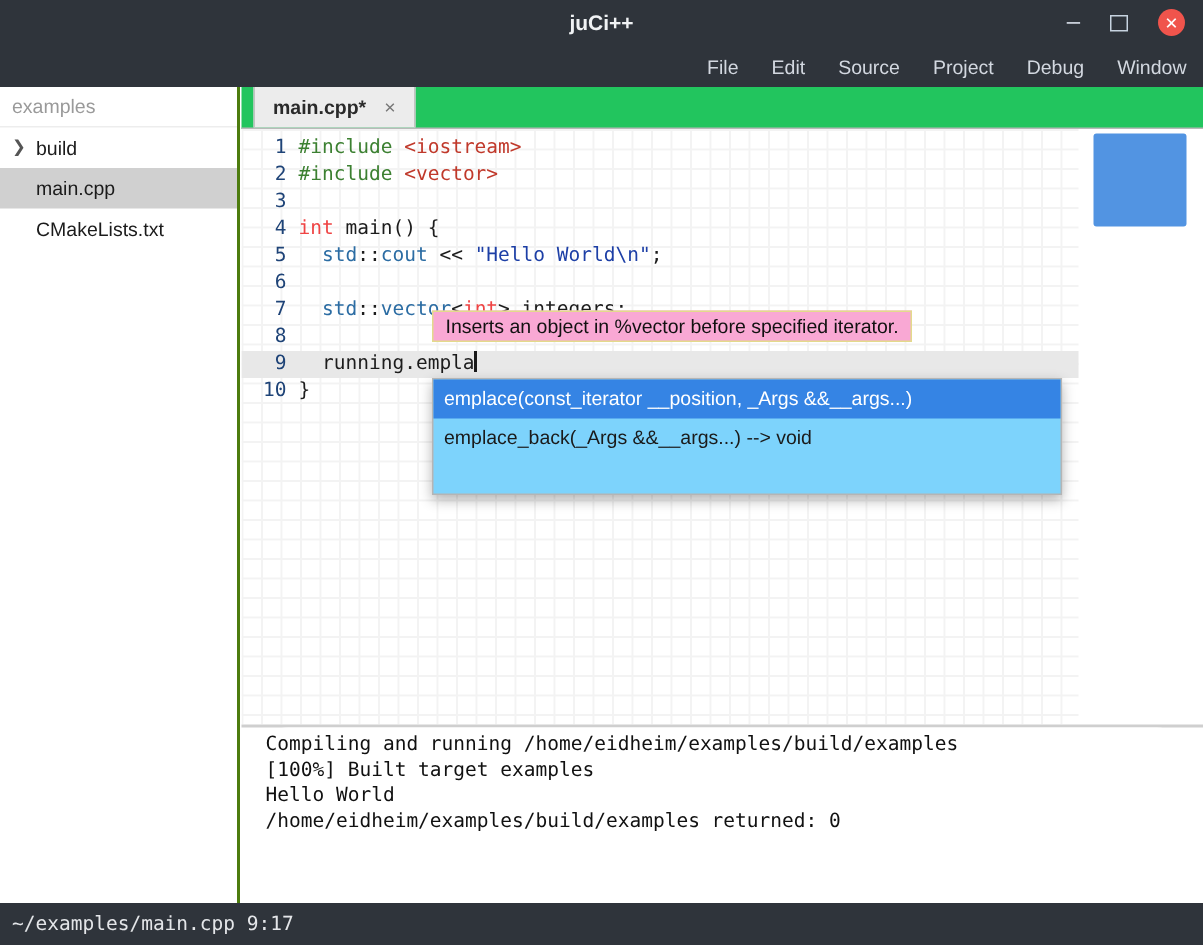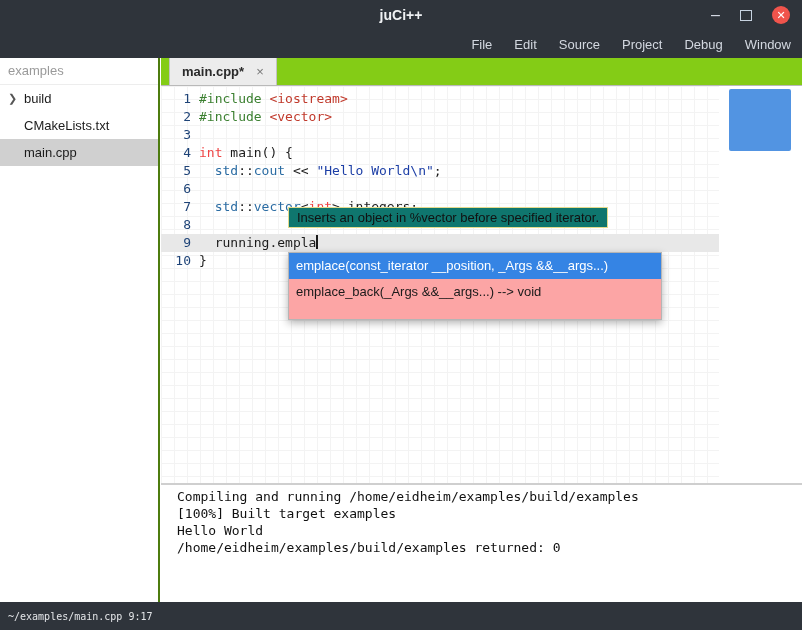--- a/index.html
+++ b/index.html
@@ -25,21 +25,21 @@
   .sidebar{position:absolute;top:58px;left:0;width:160px;bottom:28px;background:#fff;
            border-right:2px solid #4d7c0f;box-sizing:border-box;}
   .sidebar-header{height:26px;line-height:26px;padding-left:8px;color:#9a9a9a;font-size:13px;
                   border-bottom:1px solid #ededed;}
   .tree-item{position:relative;height:27px;display:flex;align-items:center;
              padding-left:24px;font-size:13px;color:#1b1b1b;}
   .tree-item.selected{background:#d0d0d0;}
   .expander{position:absolute;left:8px;top:0;height:27px;line-height:27px;color:#555;font-size:11px;}
 
   
-  .tabbar{position:absolute;left:161px;right:0;top:58px;height:28px;background:#84cc16;
+  .tabbar{position:absolute;left:161px;right:0;top:58px;height:28px;background:#22c55e;
           border-bottom:1px solid #b9b9b9;display:flex;align-items:stretch;padding-left:8px;box-sizing:border-box;}
   .tab{background:#ececec;display:flex;align-items:center;gap:12px;padding:0 12px;
        font-size:13px;font-weight:bold;color:#2a2a2a;border-left:1px solid #c3c3c3;border-right:1px solid #c3c3c3;}
   .tab-close{color:#777;font-weight:normal;font-size:13px;}
 
   
   .editor{position:absolute;left:161px;right:0;top:86px;height:397px;background:#fff;overflow:hidden;}
   .grid-bg{position:absolute;left:0;top:0;width:558px;height:100%;
     background-image:linear-gradient(to right,#f3f3f3 1px,transparent 1px),
                      linear-gradient(to bottom,#f3f3f3 1px,transparent 1px);
@@ -50,42 +50,42 @@
   .line.current{background:#e8e8e8;}
   .gutter{width:30px;text-align:right;padding-right:8px;color:#1e4377;flex:none;}
   .tok-pp{color:#3c8031;}
   .tok-inc{color:#c0392b;}
   .tok-kw{color:#ef4444;}
   .tok-typ{color:#2b6ca3;}
   .tok-str{color:#1d3fa6;}
   .tok-pl{color:#1c1c1c;}
   .cursor{display:inline-block;width:2px;height:14px;background:#1a1a1a;vertical-align:-2px;}
 
-  .tooltip{position:absolute;left:127px;top:121px;z-index:5;background:#0f766e;
+  .tooltip{position:absolute;left:127px;top:121px;z-index:5;background:#f9a8d4;
            border:1px solid #e3da8c;padding:2px 8px;font-size:13px;color:#111;white-space:nowrap;}
-  .popup{position:absolute;left:127px;top:166px;z-index:6;width:374px;background:#fca5a5;
-         border:1px solid #b5b5b5;box-shadow:0 3px 8px rgba(0,0,0,0.3);padding-bottom:14px;box-sizing:border-box;}
+  .popup{position:absolute;left:127px;top:166px;z-index:6;width:420px;background:#7dd3fc;
+         border:1px solid #b5b5b5;box-shadow:0 3px 8px rgba(0,0,0,0.3);padding-bottom:24px;box-sizing:border-box;}
   .popup-item{height:26px;line-height:26px;padding:0 7px;font-size:13px;color:#1a1a1a;
               white-space:nowrap;overflow:hidden;}
   .popup-item.selected{background:#3584e4;color:#fff;}
 
   .scroll-thumb{position:absolute;left:568px;top:3px;width:62px;height:62px;
                 background:#5294e2;border-radius:2px;z-index:4;}
 
   
   .splitter{position:absolute;left:161px;right:0;top:483px;height:2px;background:#cfcfcf;}
   .terminal{position:absolute;left:161px;right:0;top:485px;bottom:28px;background:#fff;
             padding:3px 16px;box-sizing:border-box;border-radius:31px;}
   .term-line{font-family:"DejaVu Sans Mono",monospace;font-size:13px;line-height:17px;
              color:#111;white-space:pre;}
 
   
   .statusbar{position:absolute;left:0;right:0;bottom:0;height:28px;background:#2f343b;
              display:flex;align-items:center;padding-left:8px;
-             font-family:"DejaVu Sans Mono",monospace;font-size:10px;color:#e4e6e9;}
+             font-family:"DejaVu Sans Mono",monospace;font-size:13px;color:#e4e6e9;}
 </style>
 </head>
 <body>
 
 <div class="titlebar">
   <div class="title">juCi++</div>
   <div class="win-controls">
     <span class="btn-min">–</span>
     <span class="btn-max"></span>
     <span class="btn-close">✕</span>
@@ -101,25 +101,25 @@
     <div class="menu-item">Window</div>
   </div>
 
 <div class="sidebar">
   <div class="sidebar-header">examples</div>
   <div>
       <div class="tree-item">
         <span class="expander">❯</span>
         <span class="tree-label">build</span>
       </div>
+      <div class="tree-item selected">
+        <span class="tree-label">main.cpp</span>
+      </div>
       <div class="tree-item">
         <span class="tree-label">CMakeLists.txt</span>
-      </div>
-      <div class="tree-item selected">
-        <span class="tree-label">main.cpp</span>
       </div>
     </div>
 </div>
 
 <div class="tabbar">
   <div class="tab">
     <span>main.cpp*</span>
     <span class="tab-close">×</span>
   </div>
 </div>

